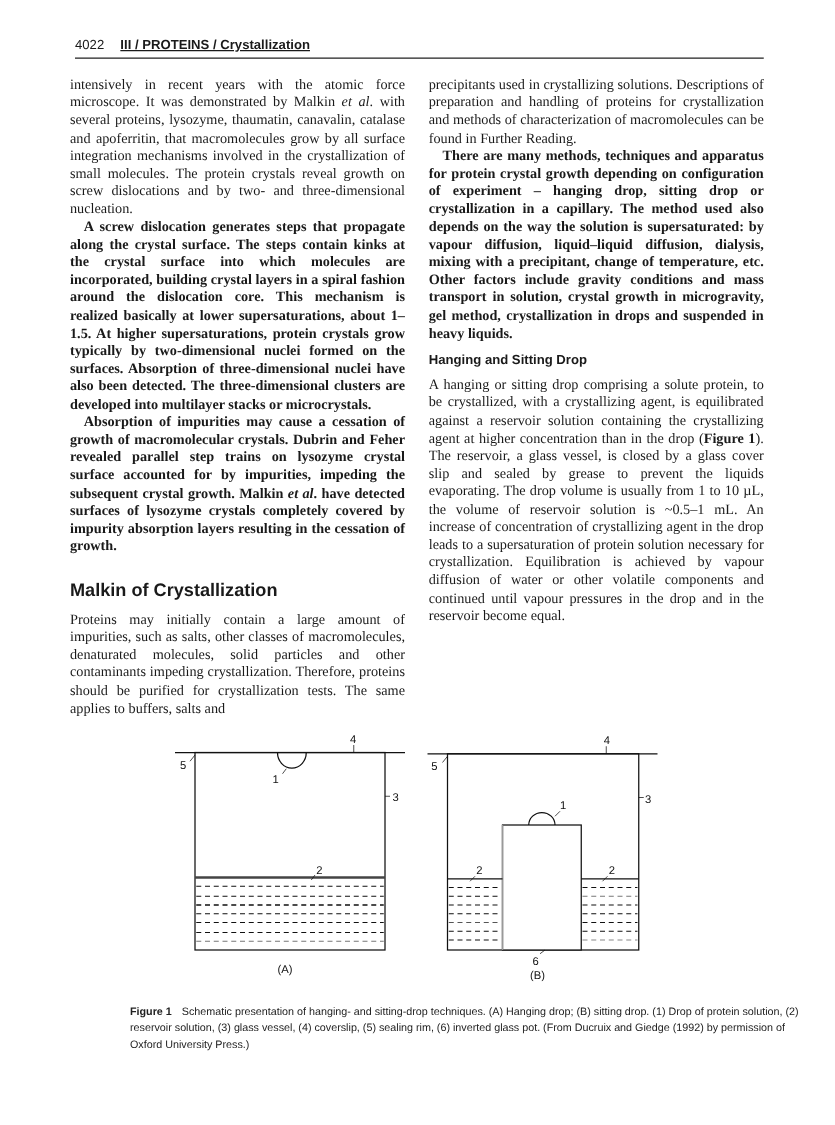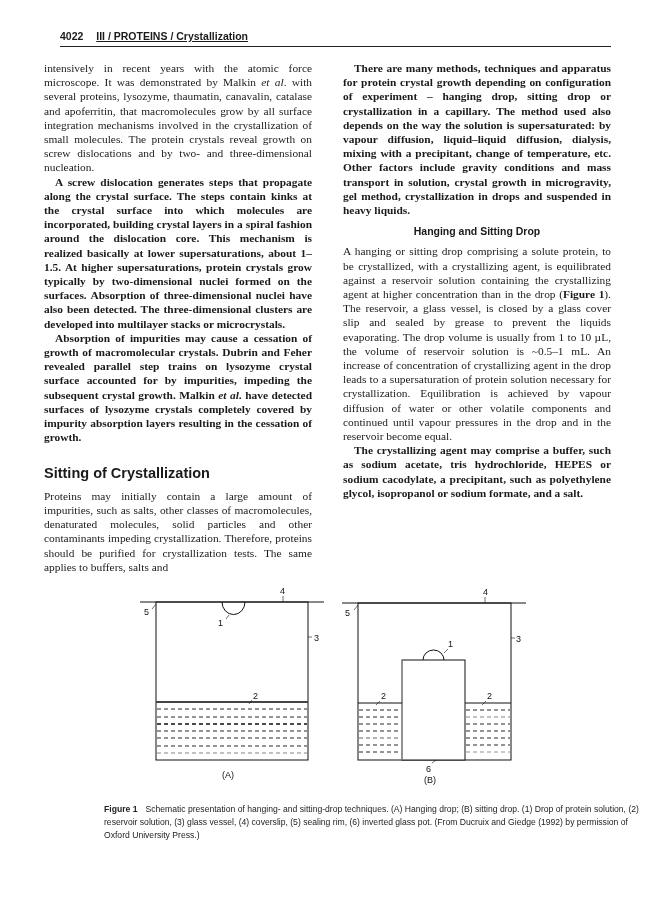--- a/index.html
+++ b/index.html
@@ -1,29 +1,29 @@
 <!DOCTYPE html>
 <html><head>
 <meta charset="utf-8">
 <style>
   html, body { margin: 0; padding: 0; background: #ffffff; }
   body { width: 668px; height: 900px; position: relative; overflow: hidden; color: #1a1a1a; }
   .page { position: absolute; left: 0; top: 0; width: 668px; height: 900px; }
   .running-head { position: absolute; left: 60px; top: 30px; width: 550px; font-family: "Liberation Sans", sans-serif; font-size: 10.5px; letter-spacing: 0; }
-  .running-head .num { font-weight: bold; margin-right: 10px; }
+  .running-head .num { font-weight: normal; margin-right: 10px; }
   .running-head .sec { font-weight: bold; text-decoration: underline; }
   .head-rule { position: absolute; left: 60px; top: 46px; width: 551px; height: 1px; background: #222; }
   .col { position: absolute; top: 61px; width: 268px; font-family: "Liberation Serif", serif; font-size: 11.4px; line-height: 14.2px; text-align: justify; }
-  .col.left { left: 44px; }
+  .col.left { left: 56px; }
   .col.right { left: 343px; }
   .col p { margin: 0; text-indent: 0; hyphens: manual; }
   .col p.ind { text-indent: 11px; font-weight: bold; }
   .col em { font-style: italic; }
   .h2 { font-family: "Liberation Sans", sans-serif; font-weight: bold; font-size: 14.5px; margin: 22px 0 8px 0; text-align: left; }
-  .h3 { font-family: "Liberation Sans", sans-serif; font-weight: bold; font-size: 10.5px; margin: 7px 0 6px 0; text-align: center; }
+  .h3 { font-family: "Liberation Sans", sans-serif; font-weight: bold; font-size: 10.5px; margin: 7px 0 6px 0; text-align: left; }
   .figure { position: absolute; left: 130px; top: 585px; width: 400px; height: 200px; }
   .figure svg { width: 400px; height: 200px; }
   .figure text { font-family: "Liberation Sans", sans-serif; font-size: 9px; fill: #111; }
   .caption { position: absolute; left: 60px; top: 803px; width: 551px; font-family: "Liberation Sans", sans-serif; font-size: 8.6px; line-height: 13px; color: #222; margin-left: 44px; }
   .caption .lab { font-weight: bold; margin-right: 8px; }
 </style>
 </head>
 <body>
 
 <div class="page">
@@ -31,29 +31,29 @@
   <div class="running-head">
     <span class="num">4022</span>
     <span class="sec">III / PROTEINS / Crystallization</span>
   </div>
   <div class="head-rule"></div>
 
   <div class="col left">
     <p><span>intensively in recent years with the atomic force microscope. It was demonstrated by Malkin </span><em>et al</em><span>. with several proteins, lysozyme, thaumatin, canavalin, catalase and apoferritin, that macromolecules grow by all surface integration mechanisms involved in the crystallization of small molecules. The protein crystals reveal growth on screw dislocations and by two- and three-dimensional nucleation.</span></p>
     <p class="ind">A screw dislocation generates steps that propagate along the crystal surface. The steps contain kinks at the crystal surface into which molecules are incorporated, building crystal layers in a spiral fashion around the dislocation core. This mechanism is realized basically at lower supersaturations, about 1–1.5. At higher supersaturations, protein crystals grow typically by two-dimensional nuclei formed on the surfaces. Absorption of three-dimensional nuclei have also been detected. The three-dimensional clusters are developed into multilayer stacks or microcrystals.</p>
     <p class="ind"><span>Absorption of impurities may cause a cessation of growth of macromolecular crystals. Dubrin and Feher revealed parallel step trains on lysozyme crystal surface accounted for by impurities, impeding the subsequent crystal growth. Malkin </span><em>et al</em><span>. have detected surfaces of lysozyme crystals completely covered by impurity absorption layers resulting in the cessation of growth.</span></p>
-    <div class="h2">Sitting of Crystallization</div>
+    <div class="h2">Malkin of Crystallization</div>
     <p>Proteins may initially contain a large amount of impurities, such as salts, other classes of macromolecules, denaturated molecules, solid particles and other contaminants impeding crystallization. Therefore, proteins should be purified for crystallization tests. The same applies to buffers, salts and</p>
   </div>
 
   <div class="col right">
+    <p>precipitants used in crystallizing solutions. Descriptions of preparation and handling of proteins for crystallization and methods of characterization of macromolecules can be found in Further Reading.</p>
     <p class="ind">There are many methods, techniques and apparatus for protein crystal growth depending on configuration of experiment – hanging drop, sitting drop or crystallization in a capillary. The method used also depends on the way the solution is supersaturated: by vapour diffusion, liquid–liquid diffusion, dialysis, mixing with a precipitant, change of temperature, etc. Other factors include gravity conditions and mass transport in solution, crystal growth in microgravity, gel method, crystallization in drops and suspended in heavy liquids.</p>
     <div class="h3">Hanging and Sitting Drop</div>
     <p><span>A hanging or sitting drop comprising a solute protein, to be crystallized, with a crystallizing agent, is equilibrated against a reservoir solution containing the crystallizing agent at higher concentration than in the drop (</span><b>Figure 1</b><span>). The reservoir, a glass vessel, is closed by a glass cover slip and sealed by grease to prevent the liquids evaporating. The drop volume is usually from 1 to 10 µL, the volume of reservoir solution is ~0.5–1 mL. An increase of concentration of crystallizing agent in the drop leads to a supersaturation of protein solution necessary for crystallization. Equilibration is achieved by vapour diffusion of water or other volatile components and continued until vapour pressures in the drop and in the reservoir become equal.</span></p>
-    <p class="ind">The crystallizing agent may comprise a buffer, such as sodium acetate, tris hydrochloride, HEPES or sodium cacodylate, a precipitant, such as polyethylene glycol, isopropanol or sodium formate, and a salt.</p>
   </div>
 
   <div class="figure">
     <svg viewBox="0 0 400 200">
 
       <g stroke="#111" fill="none">
         <line x1="10" y1="17" x2="194" y2="17" stroke-width="1"></line>
         <rect x="26" y="17" width="152" height="158" stroke-width="1"></rect>
         <path d="M 92 17 A 11 12 0 0 0 115 17" stroke-width="1"></path>
         <line x1="26" y1="117" x2="178" y2="117" stroke="#444" stroke-width="2"></line>

